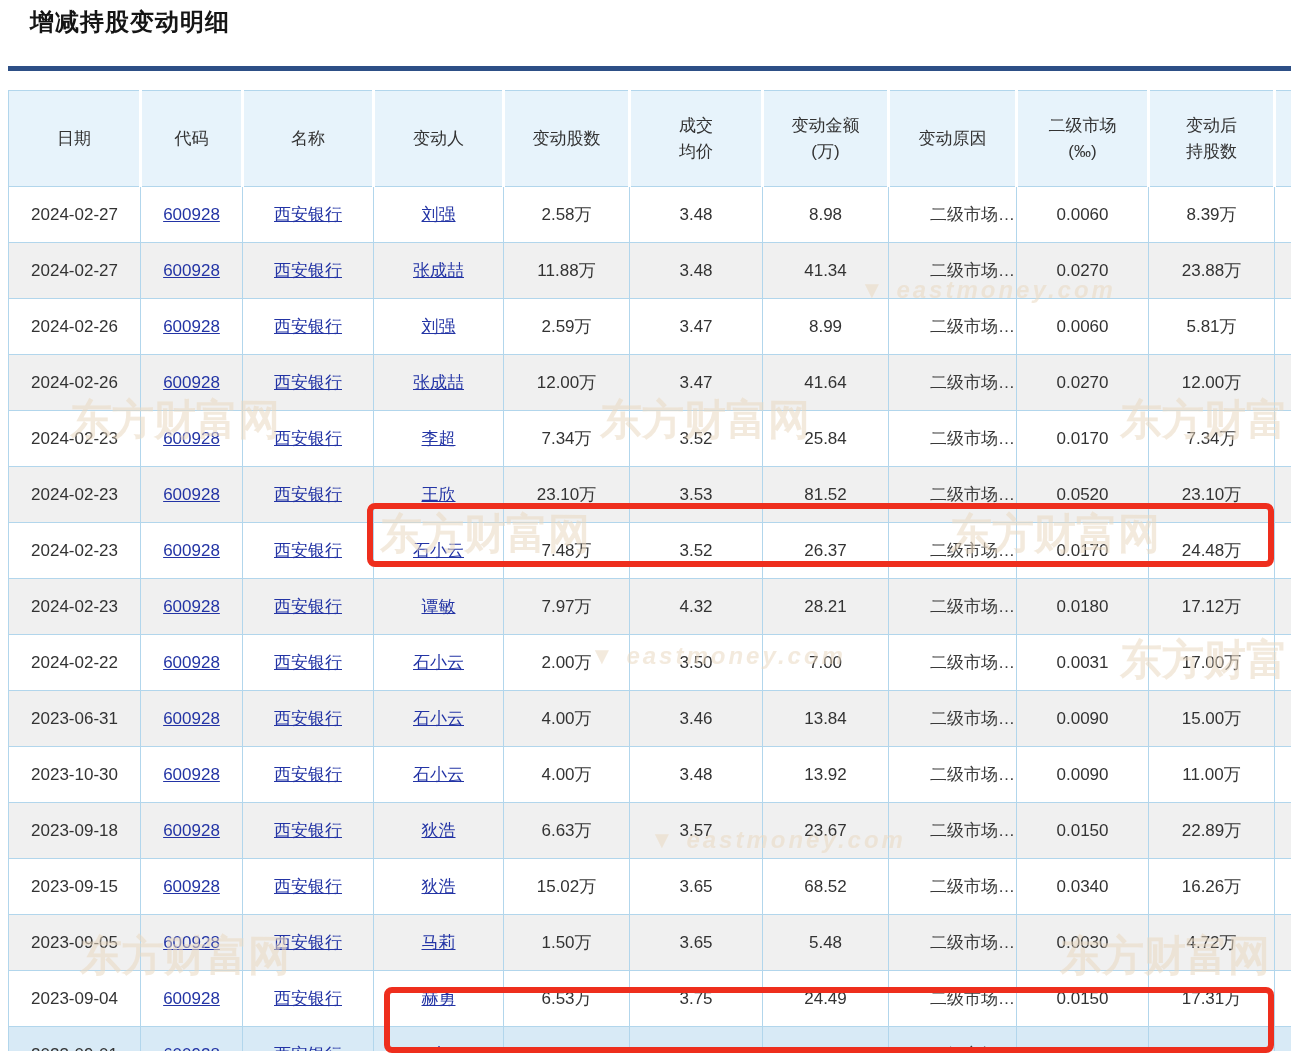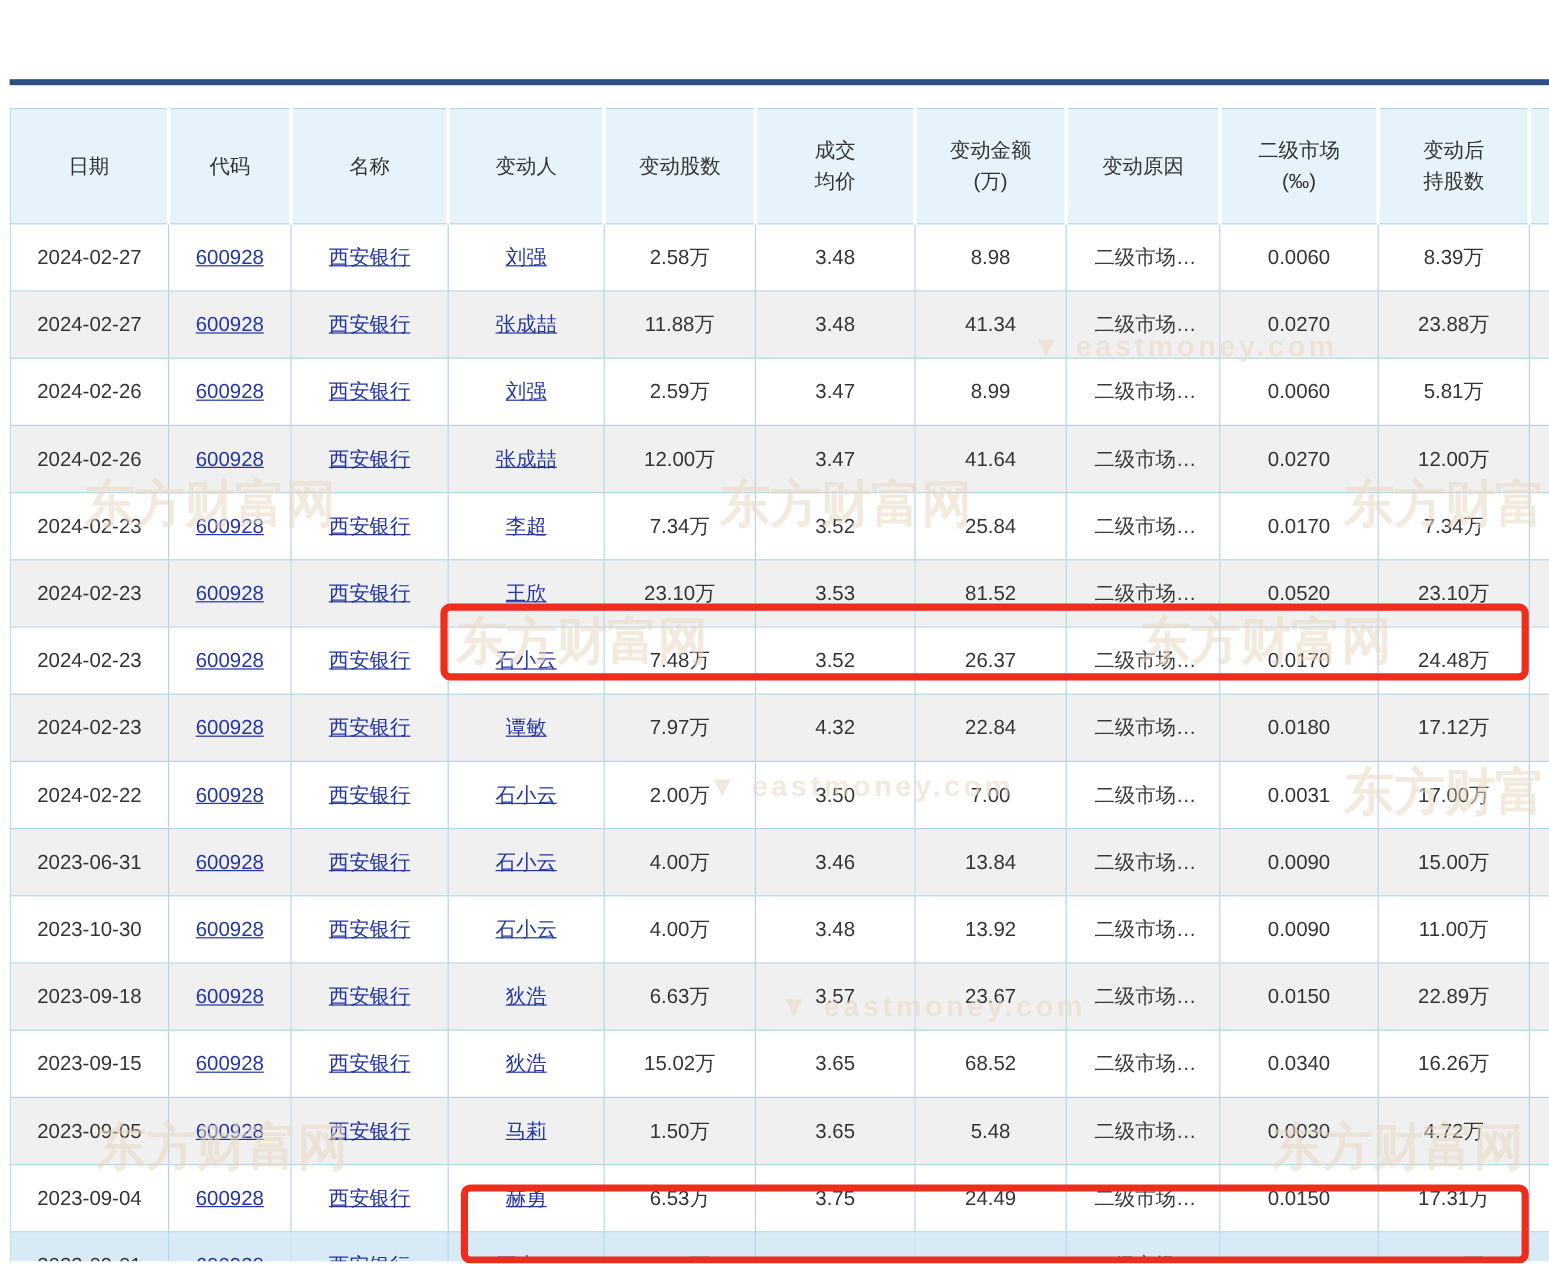--- a/index.html
+++ b/index.html
@@ -21,30 +21,31 @@
   }
   thead th:first-child{border-left:1px solid var(--border);}
   thead th:last-child{border-right:1px solid var(--border);}
   thead th div{line-height:26px;}
   tbody td{
     height:53px;font-size:17px;color:#333;text-align:center;vertical-align:middle;
     border:1px solid var(--border);background:#fff;overflow:hidden;white-space:nowrap;
   }
   tbody tr.even td{background:var(--stripe);}
   tbody tr.selected td{background:var(--selected);}
-  td.reason{text-align:center;padding-left:5px;color:#3a3a3a;}
+  td.reason{text-align:right;padding-left:5px;color:#3a3a3a;}
   a.cell-link{color:var(--link);cursor:pointer;}
   .red-box{position:absolute;border:6px solid var(--redbox);border-radius:8px;box-sizing:border-box;z-index:5;pointer-events:none;}
   .wm{position:absolute;z-index:4;pointer-events:none;color:#ead9c2;opacity:.55;font-weight:bold;white-space:nowrap;}
-  .wm.en{letter-spacing:3px;}
+  .wm.en{letter-spacing:3px;font-style:italic;}
 </style>
 </head>
 <body>
 
 <div class="page">
+  <div class="title">增减持股变动明细</div>
   <div class="divider"></div>
   <div class="viewport">
     <table>
       <colgroup id="cols">
           <col style="width: 132px;">
           <col style="width: 102px;">
           <col style="width: 131px;">
           <col style="width: 130px;">
           <col style="width: 126px;">
           <col style="width: 133px;">
@@ -185,21 +186,21 @@
             <td>24.48万</td>
             <td></td>
           </tr>
           <tr class="even">
             <td>2024-02-23</td>
             <td><a href="#" class="cell-link">600928</a></td>
             <td><a href="#" class="cell-link">西安银行</a></td>
             <td><a href="#" class="cell-link">谭敏</a></td>
             <td>7.97万</td>
             <td>4.32</td>
-            <td>22.84</td>
+            <td>28.21</td>
             <td class="reason">二级市场…</td>
             <td>0.0180</td>
             <td>17.12万</td>
             <td></td>
           </tr>
           <tr class="odd">
             <td>2024-02-22</td>
             <td><a href="#" class="cell-link">600928</a></td>
             <td><a href="#" class="cell-link">西安银行</a></td>
             <td><a href="#" class="cell-link">石小云</a></td>

